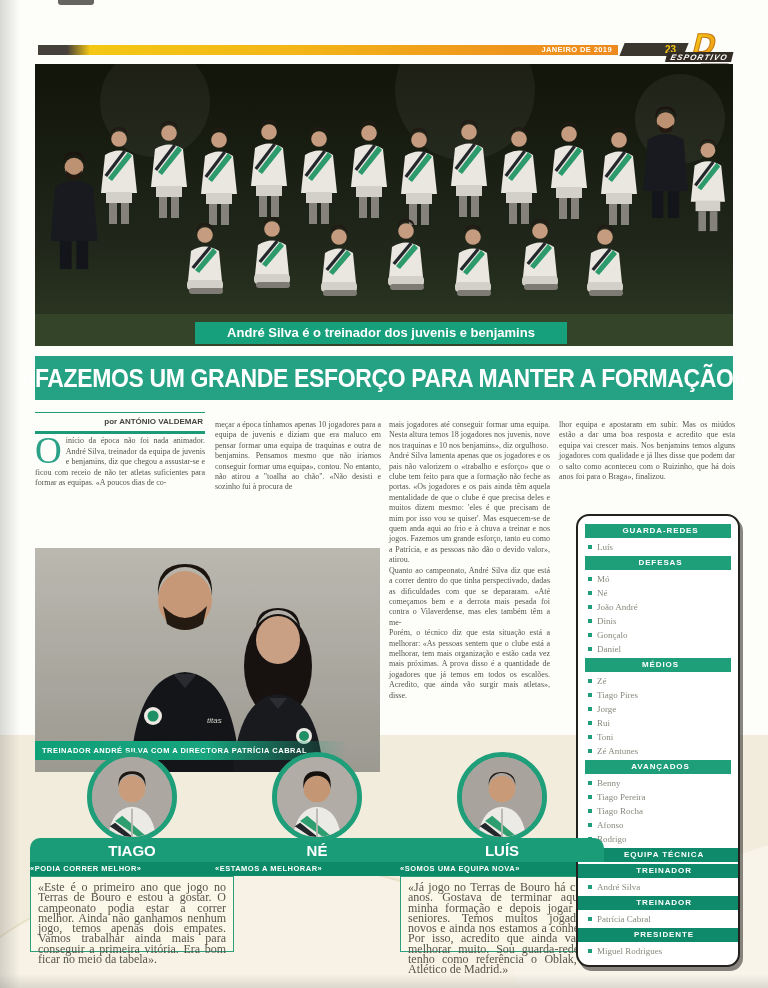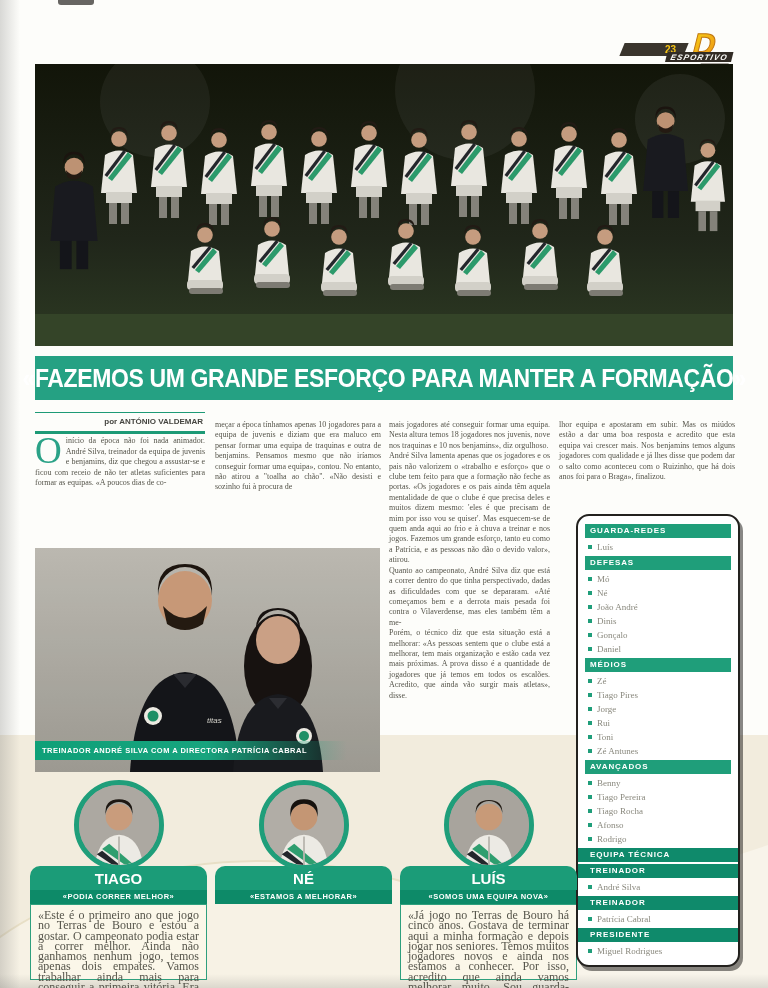--- a/index.html
+++ b/index.html
@@ -54,56 +54,59 @@
   .dropcap{float:left;font-size:37px;line-height:30px;color:#2ba287;
     font-family:"Liberation Serif",serif;margin:0 4px 0 0;font-weight:normal;}
 
   
   .trainer-photo{position:absolute;left:35px;top:548px;width:345px;height:224px;background:#bef264;}
   .trainer-caption{position:absolute;left:0;top:193px;width:312px;height:19px;line-height:19px;
     background:linear-gradient(90deg,#0fa078 0%,#17a47e 55%,rgba(23,164,126,0) 100%);
     color:#fff;font-size:7.5px;font-weight:bold;letter-spacing:.5px;padding-left:7px;box-sizing:border-box;}
 
   
-  .pcard{position:absolute;width:177px;margin-top:28px;}
+  .pcard{position:absolute;width:204px;}
   .pcircle{position:absolute;left:50%;transform:translateX(-50%);top:-86px;width:90px;height:90px;
     border-radius:50%;border:5px solid #1f9e7a;box-sizing:border-box;overflow:hidden;background:#ada9a2;z-index:3;}
   .pname{background:#1b9c78;color:#fff;font-size:15px;font-weight:bold;text-align:center;
     height:24px;line-height:26px;border-radius:10px 10px 0 0;position:relative;z-index:2;}
   .pquote{background:#0d8a68;color:#fff;font-size:7.5px;font-weight:bold;letter-spacing:.5px;
-    text-align:center;height:14px;line-height:14px;}
+    height:14px;line-height:14px;}
   .ptextbox{border:1.5px solid #2fa07e;background:#fbf7e9;height:76px;box-sizing:border-box;
     padding:5px 7px;font-family:"Liberation Serif",serif;font-size:12px;line-height:10.3px;
     color:#55544a;text-align:justify;}
 
   
   .sidebar{position:absolute;left:576px;top:514px;width:164px;background:#fff;
     border:2px solid #23211e;border-radius:13px;box-shadow:3px 4px 0 rgba(40,38,34,.55);
     box-sizing:border-box;padding:6px 7px 7px;overflow:hidden;}
   .rband{background:#1f9e7a;color:#fff;font-size:8px;font-weight:bold;letter-spacing:.9px;
-    height:14px;line-height:14px;padding-left:5px;margin:2px 0;}
+    height:14px;line-height:14px;padding-left:5px;margin:2px 0;text-align:center;}
   .rband.staff{background:#0f8a6b;margin-left:-7px;margin-right:-7px;padding-left:12px;}
   .rentry{display:flex;align-items:center;height:14px;}
   .blt{width:4px;height:4px;background:#1f9e7a;margin:0 5px 0 3px;flex:none;}
   .rname{font-family:"Liberation Serif",serif;font-size:9px;color:#8a897e;}
 
   svg{display:block;}
 </style>
 </head>
 <body>
 
 <div id="page">
 
   <div class="cream-zone"></div>
   <div class="cream-swoosh"></div>
   <div class="cream-corner"></div>
   <div class="edge-shade-left"></div>
   <div class="edge-shade-bottom"></div>
   <div class="scan-mark"></div>
 
+  <div class="head-bar">
+    <div class="head-date">JANEIRO DE 2019</div>
+  </div>
   <div class="pagenum-band">
     <div class="pagenum">23</div>
   </div>
   <div class="logo">
     <svg width="80" height="40" viewBox="0 0 80 40">
       <defs>
         <linearGradient id="dg" x1="0" y1="0" x2="1" y2="1">
           <stop offset="0" stop-color="#f8cf16"></stop>
             <stop offset="1" stop-color="#ec9214"></stop>
         </linearGradient>
@@ -177,20 +180,21 @@
       <g>
         <use href="#plk" transform="translate(148,158)"></use>
         <use href="#plk" transform="translate(215,152)"></use>
         <use href="#plk" transform="translate(282,160)"></use>
         <use href="#plk" transform="translate(349,154)"></use>
         <use href="#plk" transform="translate(416,160)"></use>
         <use href="#plk" transform="translate(483,154)"></use>
         <use href="#plk" transform="translate(548,160)"></use>
       </g>
     </svg>
+    <div class="team-caption">André Silva é o treinador dos juvenis e benjamins</div>
   </div>
 
   <div class="headline-band">
     <div class="headline-text">«FAZEMOS UM GRANDE ESFORÇO PARA MANTER A FORMAÇÃO»</div>
   </div>
 
   <div id="col1" class="art">
     <div class="byline-block">por ANTÓNIO VALDEMAR</div>
     <p><span class="dropcap">O</span><span>início da época não foi nada animador. André Silva, treinador da equipa de juvenis e benjamins, diz que chegou a assustar-se e ficou com receio de não ter atletas suficientes para formar as equipas. «A poucos dias de co-</span></p>
   </div>

